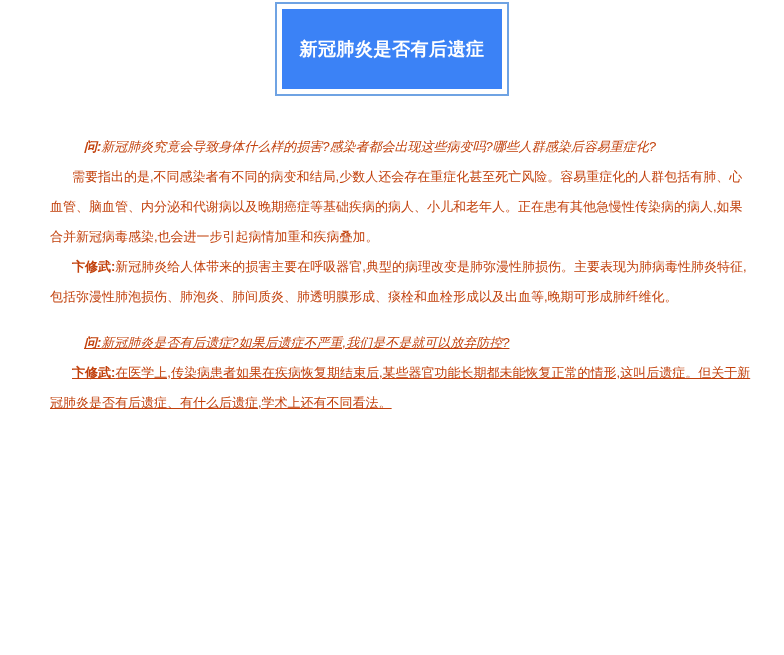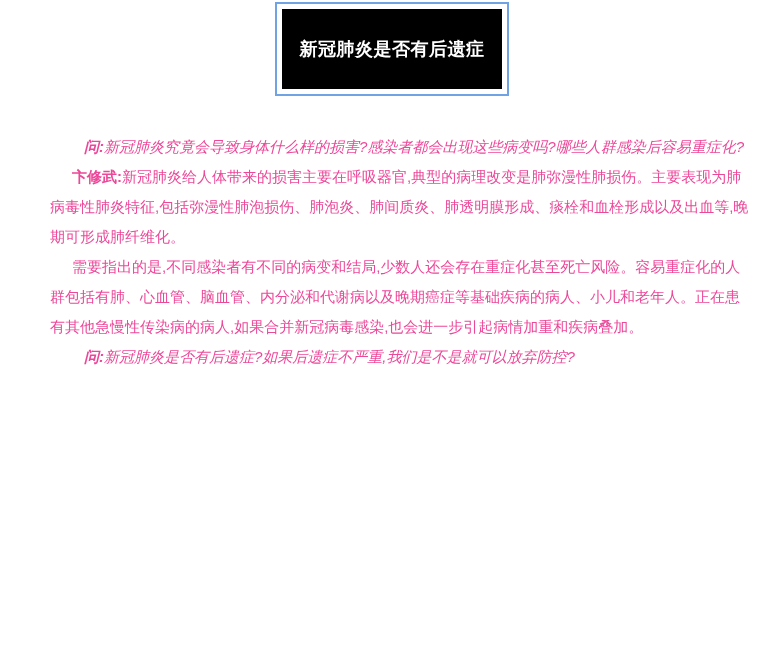--- a/index.html
+++ b/index.html
@@ -25,82 +25,84 @@
     width: 234px;
     height: 94px;
     margin: 2px auto 0 auto;
     border: 2px solid #6FA3E3;
     background: #ffffff;
     padding: 5px;
   }
   .title-fill {
     width: 100%;
     height: 100%;
-    background: #000000;
+    background: #3b82f6;
     display: flex;
     flex-direction: column;
     justify-content: center;
     align-items: center;
   }
   .title-line {
     font-size: 18px;
     font-weight: 700;
     color: #ffffff;
     line-height: 39px;
     letter-spacing: 0.5px;
     white-space: nowrap;
     text-align: center;
   }
   
   .content {
     margin: 36px 30px 0 50px;
-    font-size: 15px;
+    font-size: 13px;
     line-height: 30px;
-    color: #ec4899;
+    color: #c2410c;
     text-align: left;
   }
   .content p {
     margin: 0;
     padding: 0;
   }
   .question {
     font-style: italic;
     text-indent: 34px;
   }
   .answer {
     text-indent: 22px;
   }
   .label {
     font-weight: 700;
   }
   .qa-block + .qa-block {
-    margin-top: 0;
+    margin-top: 16px;
+    text-decoration: underline;
   }
 </style>
 </head>
 <body>
 
 <div class="page">
 
   <div class="title-banner">
     <div class="title-fill">
       <div class="title-line">新冠肺炎是否有后遗症</div>
     </div>
   </div>
 
   <div class="content">
 
     <div class="qa-block">
       <p class="question"><span class="label">问:</span><span>新冠肺炎究竟会导致身体什么样的损害?感染者都会出现这些病变吗?哪些人群感染后容易重症化?</span></p>
 
+      <p class="answer"><span>需要指出的是,不同感染者有不同的病变和结局,少数人还会存在重症化甚至死亡风险。容易重症化的人群包括有肺、心血管、脑血管、内分泌和代谢病以及晚期癌症等基础疾病的病人、小儿和老年人。正在患有其他急慢性传染病的病人,如果合并新冠病毒感染,也会进一步引起病情加重和疾病叠加。</span></p>
+
       <p class="answer"><span class="label">卞修武:</span><span>新冠肺炎给人体带来的损害主要在呼吸器官,典型的病理改变是肺弥漫性肺损伤。主要表现为肺病毒性肺炎特征,包括弥漫性肺泡损伤、肺泡炎、肺间质炎、肺透明膜形成、痰栓和血栓形成以及出血等,晚期可形成肺纤维化。</span></p>
-
-      <p class="answer"><span>需要指出的是,不同感染者有不同的病变和结局,少数人还会存在重症化甚至死亡风险。容易重症化的人群包括有肺、心血管、脑血管、内分泌和代谢病以及晚期癌症等基础疾病的病人、小儿和老年人。正在患有其他急慢性传染病的病人,如果合并新冠病毒感染,也会进一步引起病情加重和疾病叠加。</span></p>
     </div>
 
     <div class="qa-block">
       <p class="question"><span class="label">问:</span><span>新冠肺炎是否有后遗症?如果后遗症不严重,我们是不是就可以放弃防控?</span></p>
 
+      <p class="answer"><span class="label">卞修武:</span><span>在医学上,传染病患者如果在疾病恢复期结束后,某些器官功能长期都未能恢复正常的情形,这叫后遗症。但关于新冠肺炎是否有后遗症、有什么后遗症,学术上还有不同看法。</span></p>
 
     </div>
 
   </div>
 </div>
 
 </body></html>

